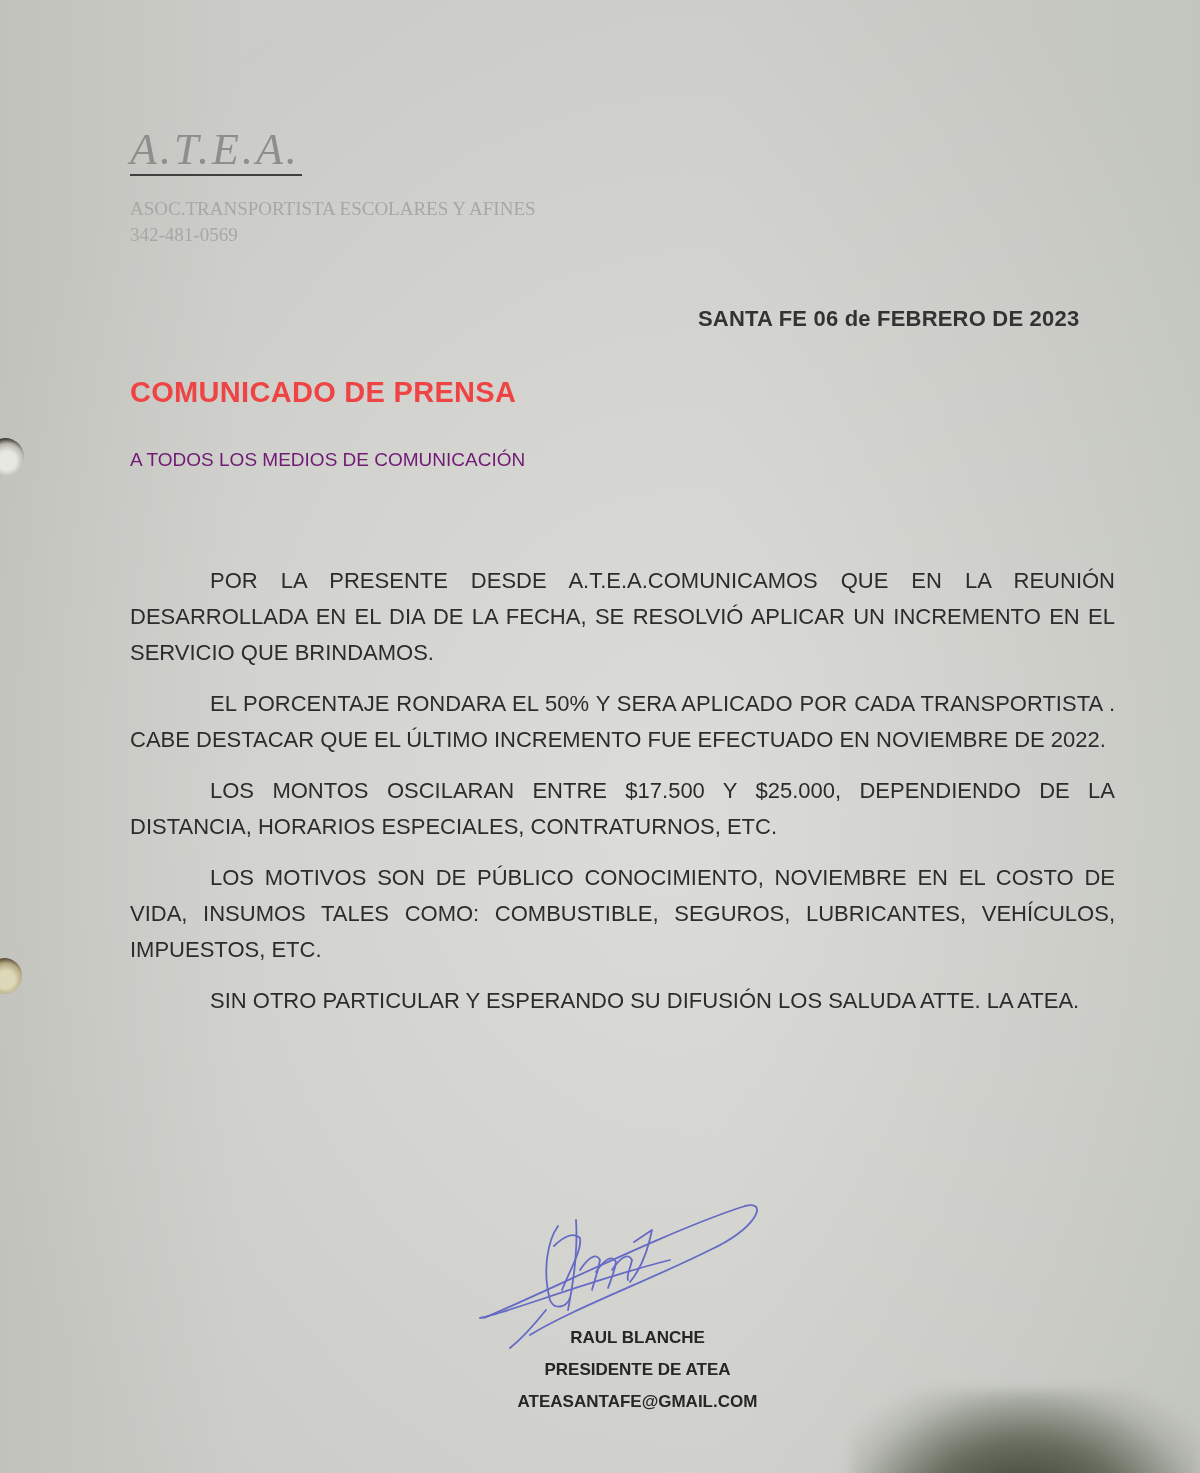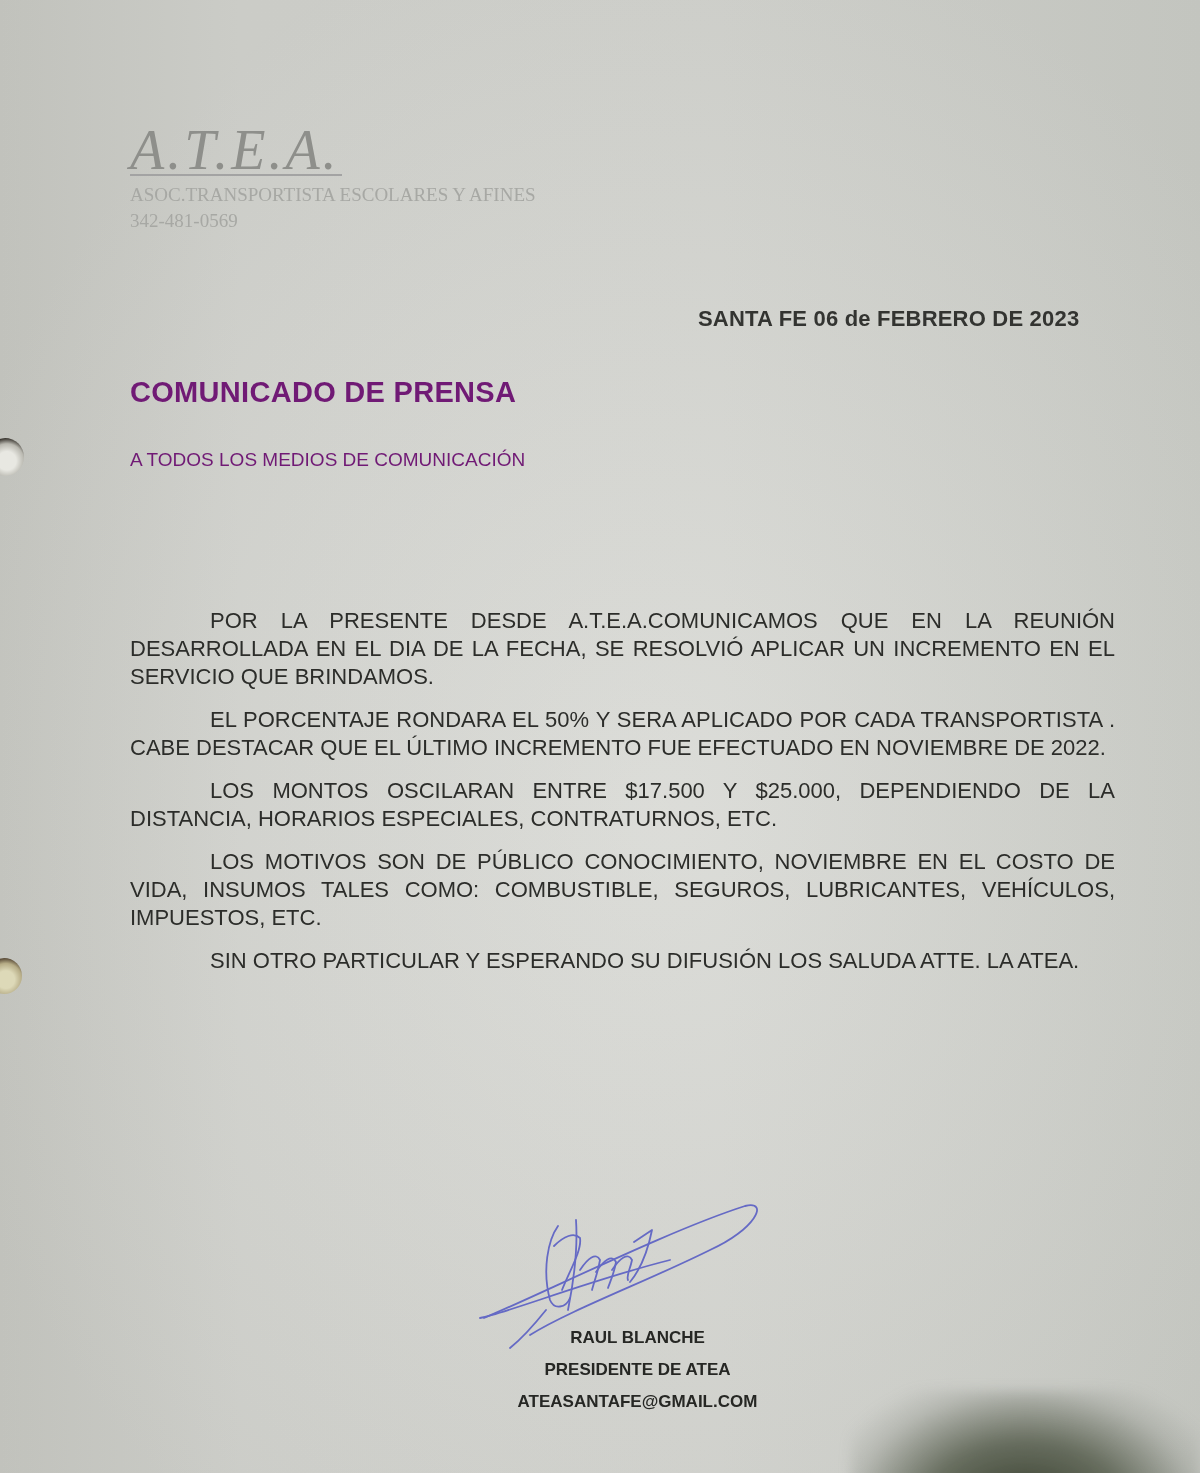--- a/index.html
+++ b/index.html
@@ -10,43 +10,43 @@
     color: #2b2c2a;
   }
   .page-shade {
     position: absolute; inset: 0;
     background: radial-gradient(ellipse at 55% 55%, rgba(255,255,255,0.18), rgba(0,0,0,0.04) 80%);
     pointer-events: none;
   }
   .letterhead { position: absolute; left: 130px; top: 128px; color: #9a9b98; }
   .lh-logo {
     font-family: "Liberation Serif", serif; font-style: italic;
-    font-size: 56px; letter-spacing: 3px; color: #8e8f8b;
-    border-bottom: 2px solid #a3a3a3; display: inline-block; line-height: 44px; padding: 0 2px 2px 0;
+    font-size: 44px; letter-spacing: 3px; color: #8e8f8b;
+    border-bottom: 2px solid #404040; display: inline-block; line-height: 44px; padding: 0 2px 2px 0;
   }
   .lh-line {
     font-family: "Liberation Serif", serif; font-size: 19px; color: #a7a8a4;
     line-height: 26px; white-space: nowrap;
   }
-  .lh-line.first { margin-top: 6px; }
+  .lh-line.first { margin-top: 20px; }
   .date-line {
     position: absolute; left: 698px; top: 306px; font-size: 22px; font-weight: bold;
     color: #333431; white-space: nowrap; letter-spacing: 0.2px;
   }
   .title {
     position: absolute; left: 130px; top: 376px; font-size: 29px; font-weight: bold;
-    color: #701a75; white-space: nowrap; letter-spacing: 0.3px;
+    color: #ef4444; white-space: nowrap; letter-spacing: 0.3px;
   }
   .recipient {
     position: absolute; left: 130px; top: 449px; font-size: 19px;
     color: #701a75; white-space: nowrap;
   }
   .body {
     position: absolute; left: 130px; top: 563px; width: 985px;
-    font-size: 22px; line-height: 28px; color: #2c2d2a; letter-spacing: 0px; margin-top: 44px;
+    font-size: 22px; line-height: 36px; color: #2c2d2a; letter-spacing: 0px;
   }
   .para { text-align: justify; text-indent: 80px; margin: 0 0 15px 0; }
   .sig-wrap { position: absolute; left: 470px; top: 1190px; width: 300px; height: 160px; }
   .signoff {
     position: absolute; left: 465px; top: 1322px; width: 345px; text-align: center;
     font-size: 17px; line-height: 32px; color: #262724; font-weight: bold;
   }
   .signoff .name { font-weight: bold; }
   .hole { position: absolute; border-radius: 50%; }
   .hole-1 {

